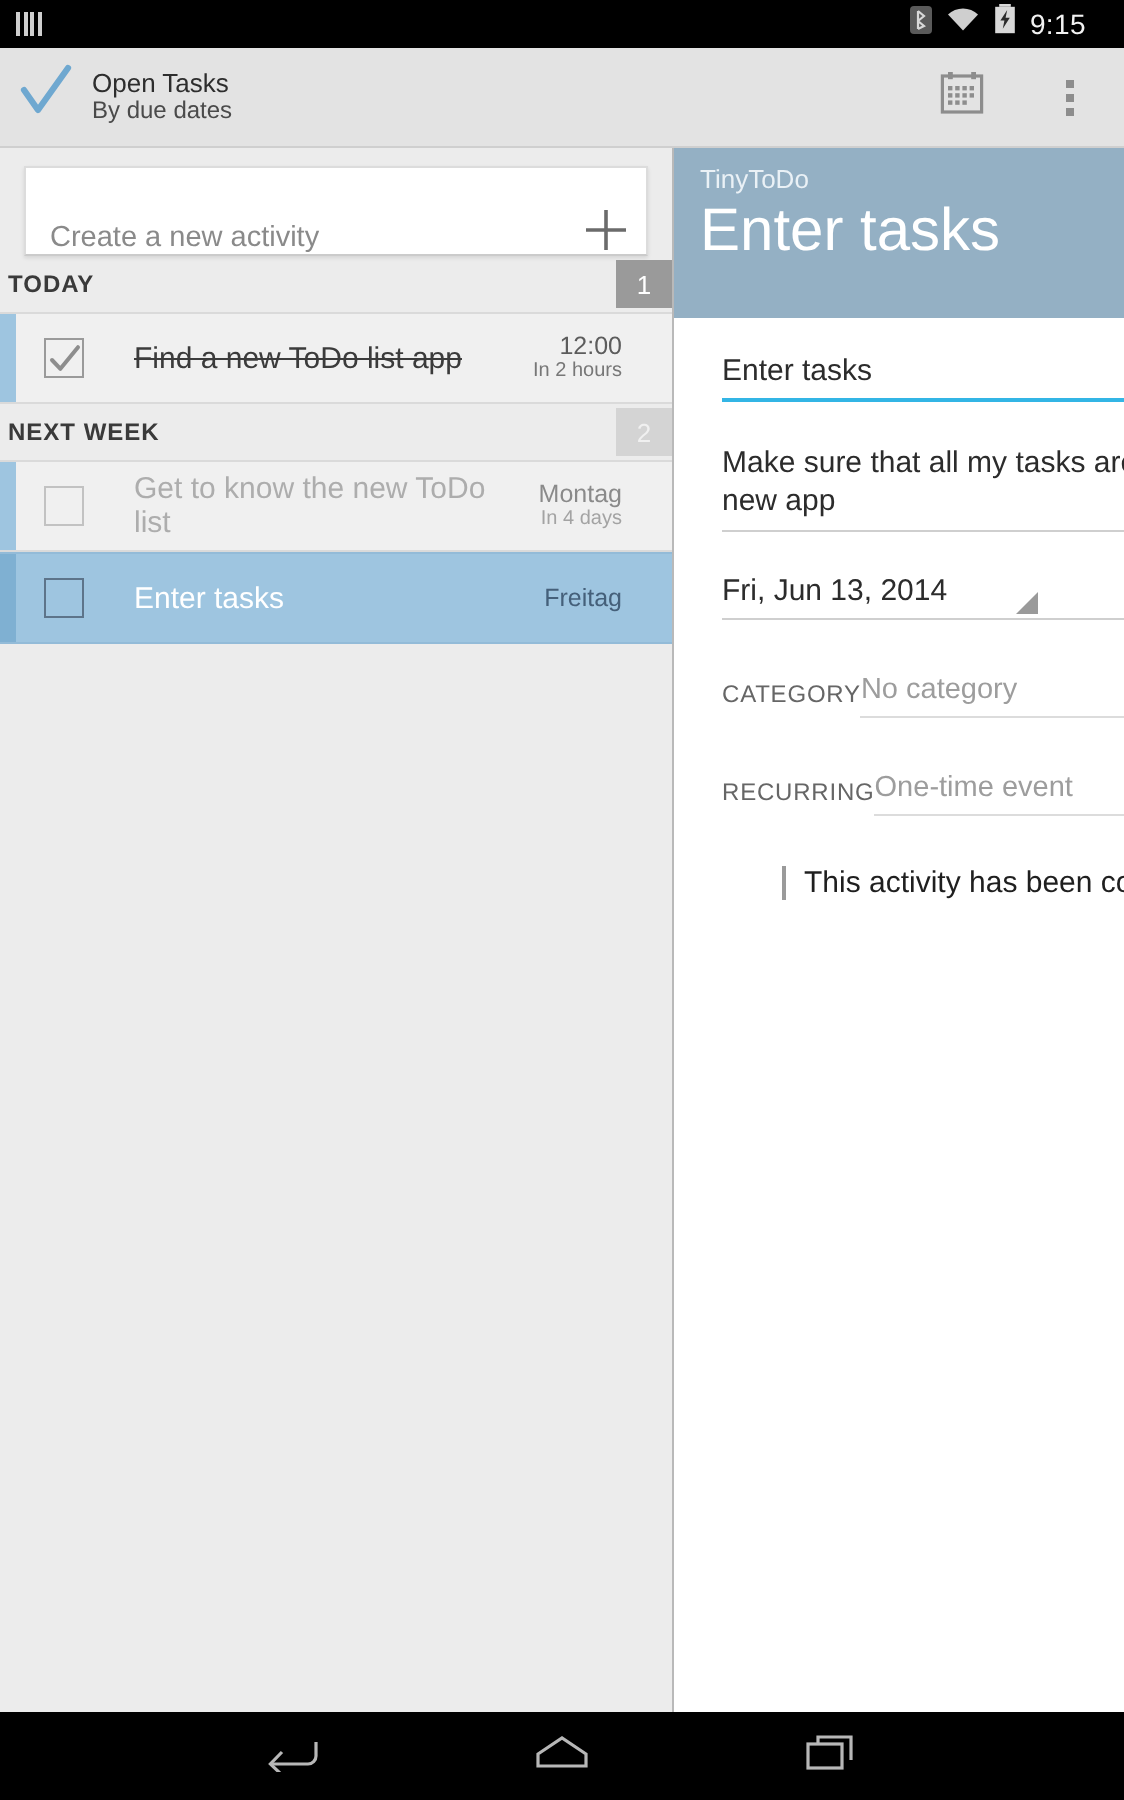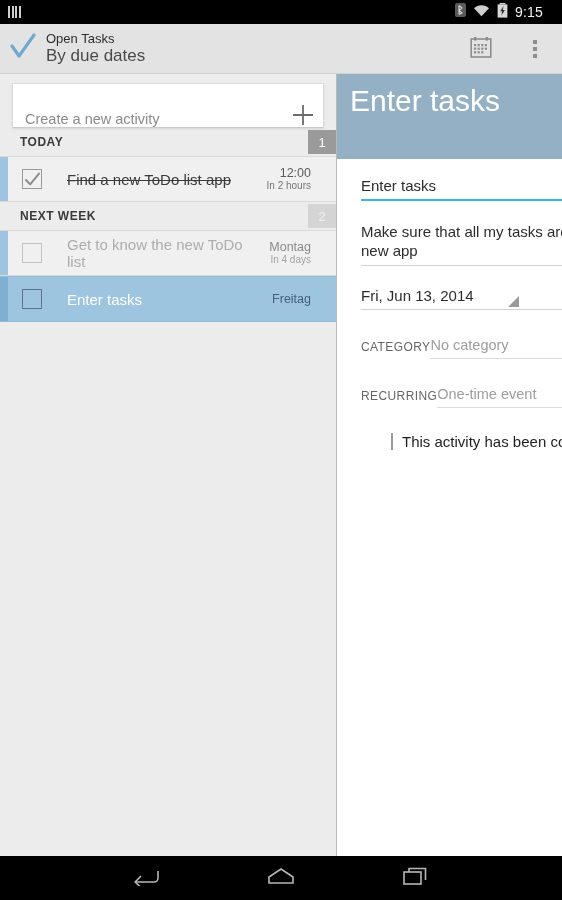--- a/index.html
+++ b/index.html
@@ -30,21 +30,21 @@
   
   .actionbar {
     position:absolute; left:0; top:24px; width:562px; height:50px;
     background:#e3e3e3;
     border-bottom:1px solid #cfcfcf;
     display:flex; align-items:center;
   }
   .logo-check { margin-left:10px; margin-right:10px; }
   .ab-titles { display:flex; flex-direction:column; justify-content:center; line-height:1.12; }
   .ab-title { font-size:13px; color:#2d2d2d; }
-  .ab-sub { font-size:17px; color:#4a4a4a; }
+  .ab-sub { font-size:12px; color:#4a4a4a; }
   .ab-actions { margin-left:auto; display:flex; align-items:center; }
   .ab-btn { width:54px; height:50px; display:flex; align-items:center; justify-content:center; }
   .dots { display:flex; flex-direction:column; gap:3px; }
   .dots i { display:block; width:4px; height:4px; background:#8d8d8d; }
 
   
   .content {
     position:absolute; left:0; top:74px; width:562px; height:782px;
     background:#fff;
   }
@@ -61,21 +61,21 @@
     border:1px solid #dcdcdc; border-bottom-color:#cbcbcb;
     box-shadow:0 1px 2px rgba(0,0,0,0.10);
     display:flex; align-items:flex-end;
   }
   .newbox-text { flex:1; font-size:14.5px; color:#8a8a8a; padding-left:12px; }
   .plus { width:40px; display:flex; align-items:center; justify-content:center; }
 
   
   .grouphdr {
     height:28px; display:flex; align-items:center;
-    padding-left:4px; position:relative;margin-left:16px;
+    padding-left:4px; position:relative;
   }
   .grouphdr span.lbl {
     font-size:12px; font-weight:bold; color:#3a3a3a; letter-spacing:0.5px;
   }
   .badge {
     position:absolute; right:0; top:2px;
     width:28px; height:24px;
     display:flex; align-items:center; justify-content:center;
     font-size:13px; color:#fff;
   }
@@ -294,20 +294,21 @@
         <span class="rmeta">
           <span class="m1">Freitag</span>
         </span>
       </div>
 
     </div>
 
     <div class="rightpane">
 
       <div class="panehdr">
+        <span class="app">TinyToDo</span>
         <span class="h1">Enter tasks</span>
       </div>
 
       <div class="form">
 
         <div class="fld">
           <div class="val">Enter tasks</div>
           <div class="ul-active"></div>
         </div>
 

